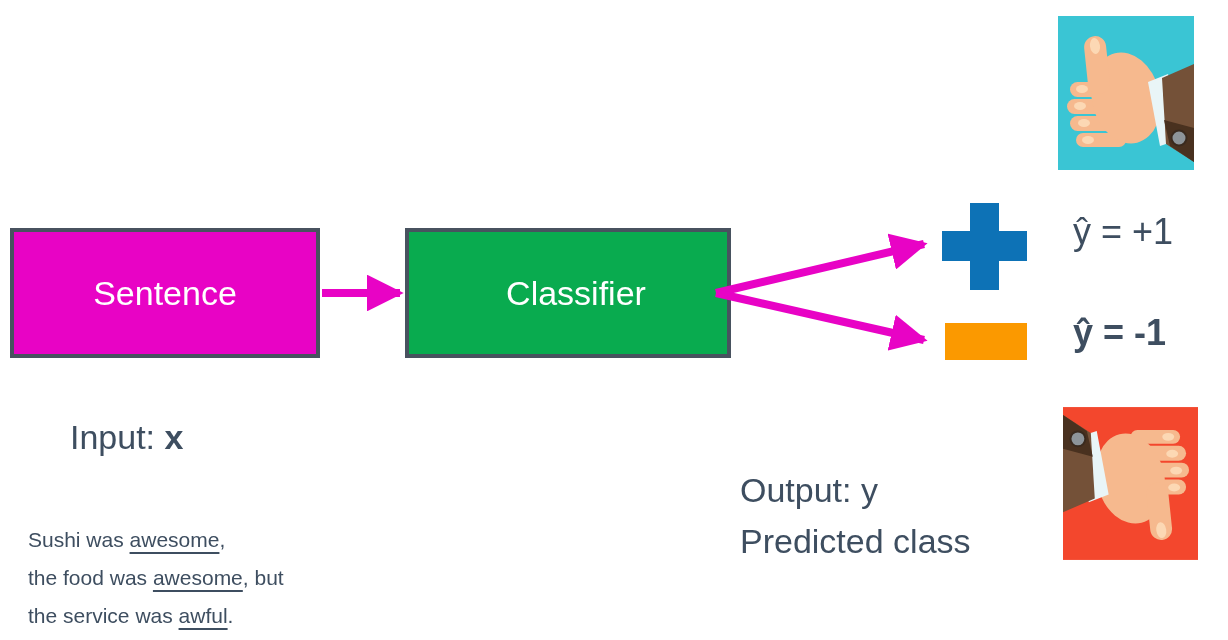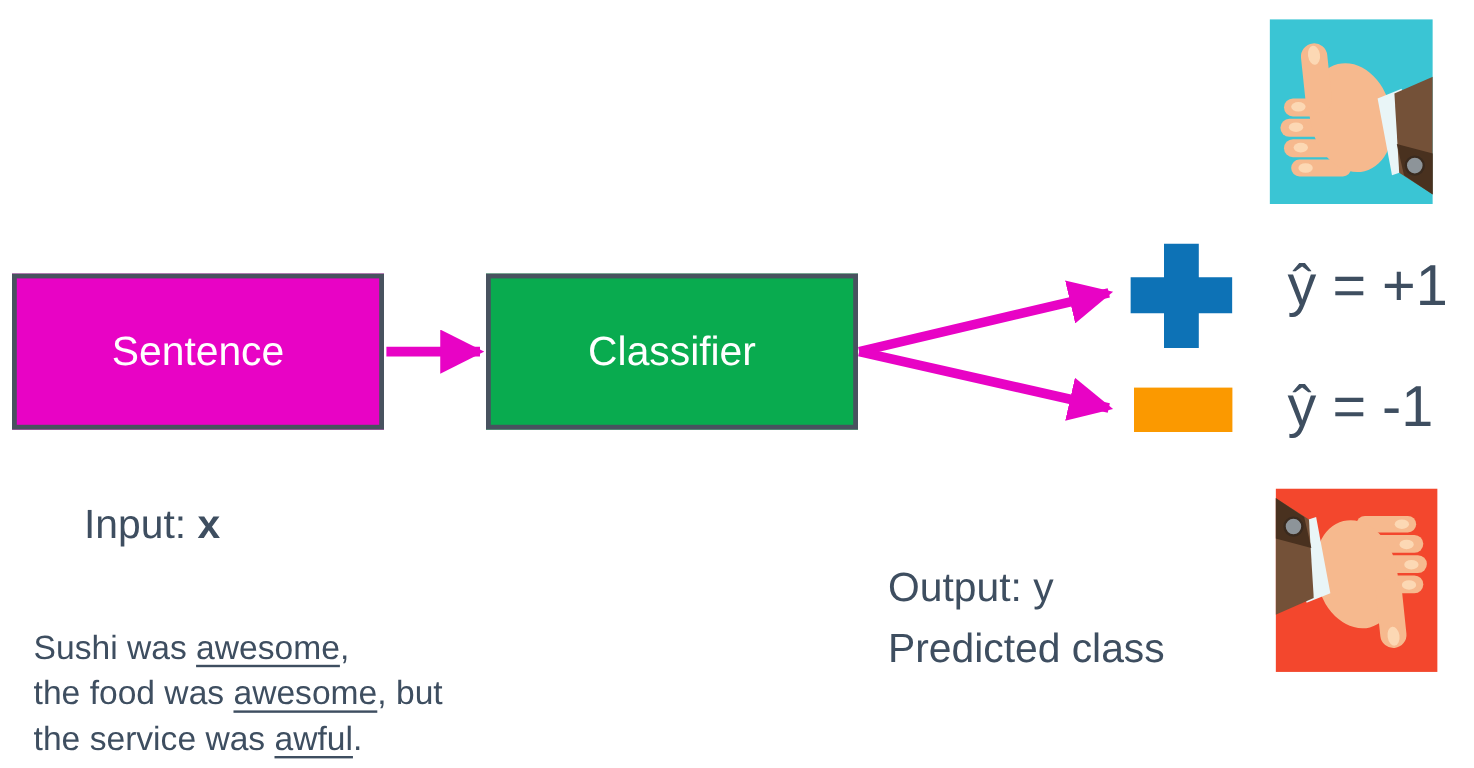--- a/index.html
+++ b/index.html
@@ -9,31 +9,31 @@
     color:#3e4e60;overflow:hidden;
   }
   .abs{position:absolute;}
   .box{
     position:absolute;width:302px;height:122px;
     border:4px solid #48525f;
     display:flex;flex-direction:column;align-items:center;justify-content:center;
     color:#ffffff;font-size:34px;line-height:44px;text-align:left;
   }
   .box.magenta{left:10px;top:228px;background:#e803c5;}
-  .box.green{left:405px;top:228px;background:#09ab4f;}
+  .box.green{left:405px;top:228px;background:#09ab4f;padding-left:16px;}
   .arrows{position:absolute;left:0;top:0;pointer-events:none;}
   .minus-bar{position:absolute;left:945px;top:323px;width:82px;height:37px;background:#fb9900;}
-  .pred-label{position:absolute;font-size:48px;color:#3e4e60;white-space:nowrap;}
+  .pred-label{position:absolute;font-size:36px;color:#3e4e60;white-space:nowrap;}
   .pred-label.pos{left:1073px;top:211px;}
-  .pred-label.neg{left:1073px;top:312px;}
+  .pred-label.neg{left:1073px;top:312px;font-weight:bold;}
   .caption{position:absolute;font-size:34px;color:#3e4e60;white-space:nowrap;}
   .caption.input{left:28px;top:418px;margin-left:42px;}
   .caption.output{left:740px;top:421px;line-height:51px;margin-top:44px;}
   .caption b{font-weight:700;}
-  .review{position:absolute;left:28px;top:521px;font-size:28px;line-height:38px;color:#3e4e60;white-space:nowrap;}
+  .review{position:absolute;left:28px;top:521px;font-size:21px;line-height:38px;color:#3e4e60;white-space:nowrap;}
   .review .u{
     text-decoration:underline;
     text-decoration-thickness:2px;
     text-underline-offset:5px;
   }
   .thumb{position:absolute;}
   .thumb.up{left:1058px;top:16px;}
   .thumb.down{left:1063px;top:407px;}
 </style>
 </head>

